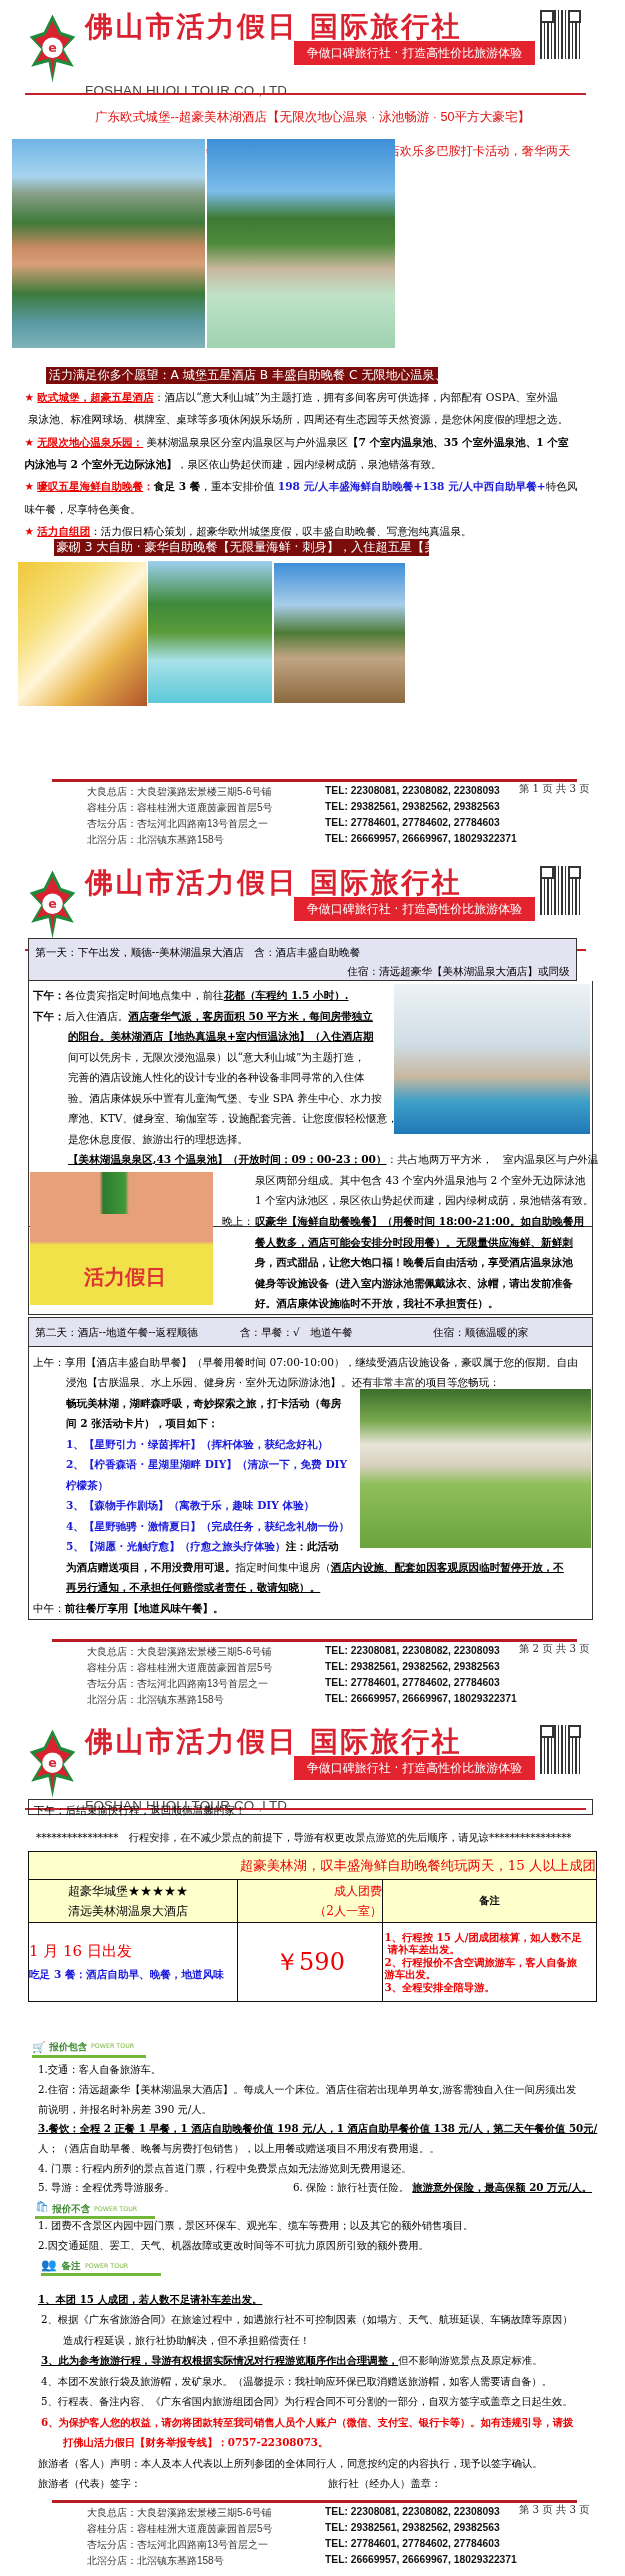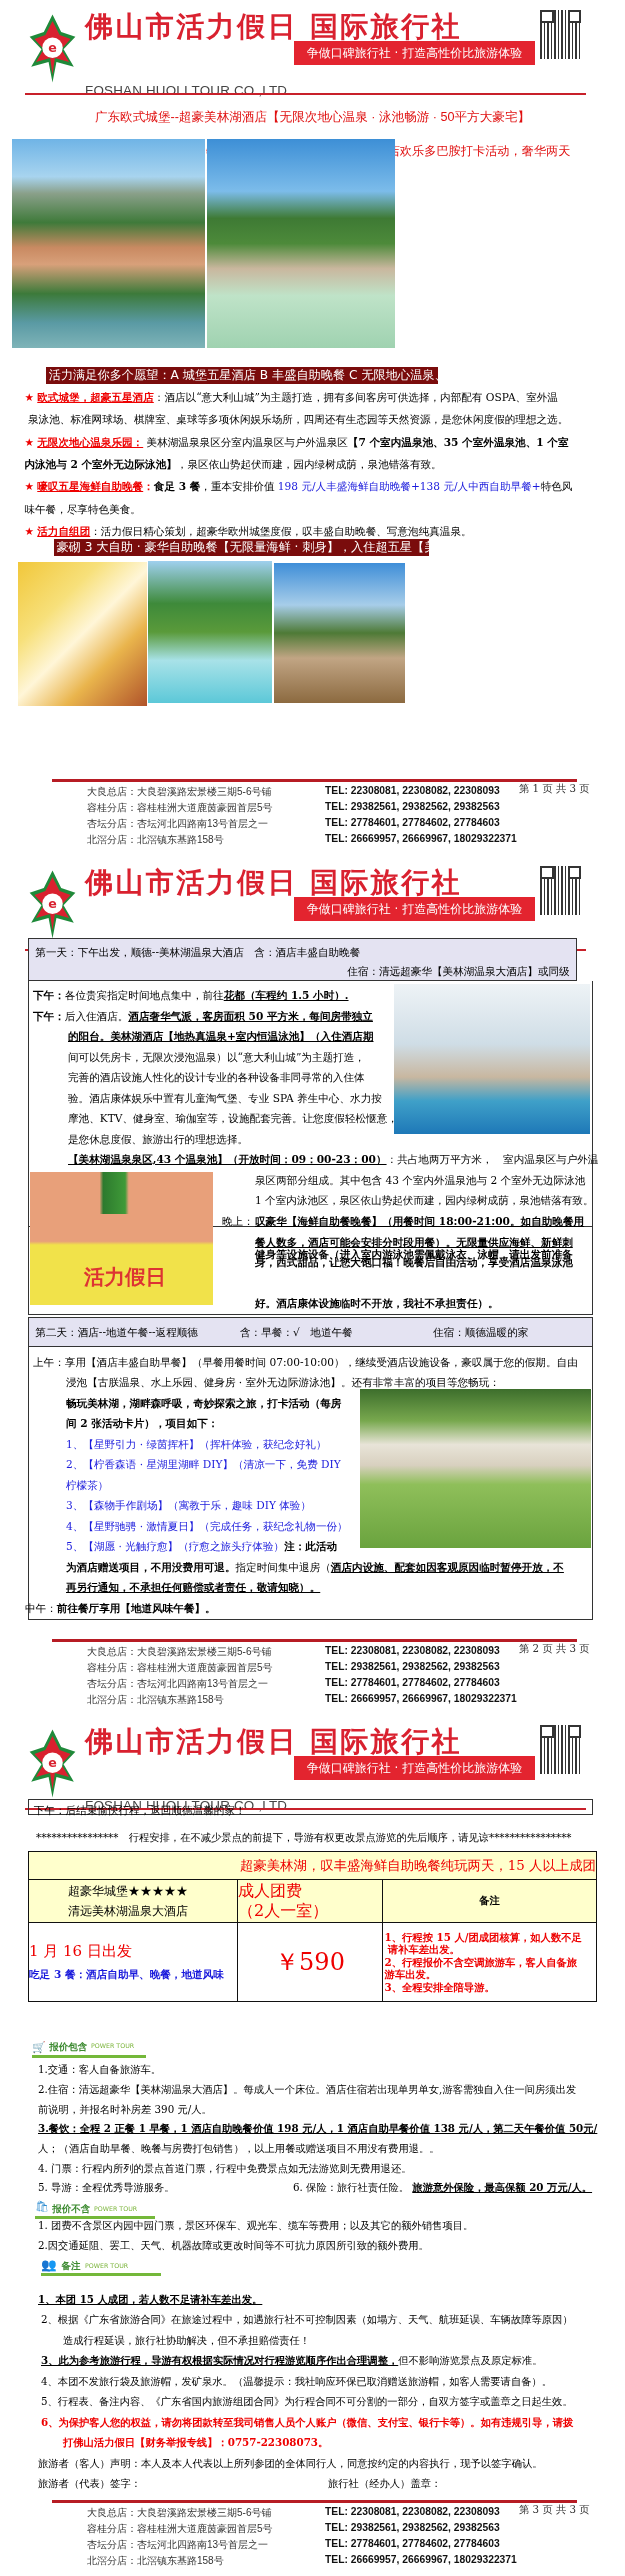--- a/index.html
+++ b/index.html
@@ -21,21 +21,21 @@
   .hdr-line { position: absolute; left: 25px; top: 93px; width: 561px; height: 2.4px; background: #c8202a; }
 
   
   .ftr { position: absolute; left: 0; width: 625px; height: 95px; }
   .ftr-line { position: absolute; left: 52px; top: 0; width: 525px; height: 3.2px; background: #b71c24; }
   .pageno { position: absolute; left: 519px; top: 3.2px; font-size: 10.3px; color: #333; font-family: "DejaVu Serif", serif; white-space: nowrap; }
   .ftr-row { position: absolute; left: 87px; font-size: 10px; color: #333; white-space: nowrap; font-family: "Liberation Sans", sans-serif; }
   .ftr-tel { position: absolute; left: 325px; font-size: 10.3px; font-weight: bold; color: #111; white-space: nowrap; font-family: "Liberation Sans", sans-serif; }
 
   .red { color: #e00; }
-  .blue { color: #1a1adc; }
+  .blue { color: #1a1adc; font-weight: bold; }
   .u { text-decoration: underline; }
   .b { font-weight: bold; }
 
   .title-line { position: absolute; left: 0; width: 625px; text-align: center; font-size: 12.6px; color: #e01010; white-space: nowrap; font-family: "Liberation Sans", sans-serif; }
   .photo { position: absolute; overflow: hidden; }
 
   .banner { position: absolute; background: #7a0c0c; color: #fff; font-size: 12.2px; white-space: nowrap; line-height: 17.3px; padding-left: 2.4px; margin-left: 36px; }
   .para { position: absolute; font-size: 11px; line-height: 22px; white-space: nowrap; }
   .star { color: #e00; }
 
@@ -149,21 +149,21 @@
 <div class="t serif" style="left:255px; top:1192px">1 个室内泳池区，泉区依山势起伏而建，园内绿树成荫，泉池错落有致。</div>
 
 <div class="box" style="left:28px; top:1214px; width:565px; height:101px; border-top:none"></div>
 <div class="photo" style="left:30px; top:1214px; width:183px; height:91px; background:linear-gradient(180deg,#e8a07a 0%,#e8a07a 30%,#f1e24a 34%,#f1e24a 100%);">
   <div style="position:absolute; left:54px; top:49px; font-size:20.5px; color:#d33; font-weight:bold; white-space:nowrap">活力假日</div>
 </div>
 <div class="t serif" style="left:222px; top:1213px">晚上：</div>
 <div class="t serif b u" style="left:255px; top:1213px">叹豪华【海鲜自助餐晚餐】（用餐时间 18:00-21:00。如自助晚餐用</div>
 <div class="t serif b u" style="left:255px; top:1234px">餐人数多，酒店可能会安排分时段用餐）。无限量供应海鲜、新鲜刺</div>
 <div class="t serif b" style="left:255px; top:1254px">身，西式甜品，让您大饱口福！晚餐后自由活动，享受酒店温泉泳池</div>
-<div class="t serif b" style="left:255px; top:1246px">健身等设施设备（进入室内游泳池需佩戴泳衣、泳帽，请出发前准备</div>
+<div class="t serif b" style="left:255px; top:1275px">健身等设施设备（进入室内游泳池需佩戴泳衣、泳帽，请出发前准备</div>
 <div class="t serif b" style="left:255px; top:1295px">好。酒店康体设施临时不开放，我社不承担责任）。</div>
 
 <div class="dayhdr" style="left:28px; top:1317px; width:565px; height:30px">
   <div class="t serif" style="left:6.3px; top:6.3px">第二天：酒店--地道午餐--返程顺德</div>
   <div class="t serif" style="left:211px; top:6.3px">含：早餐：√　地道午餐</div>
   <div class="t serif" style="left:404px; top:6.3px">住宿：顺德温暖的家</div>
 </div>
 <div class="box" style="left:28px; top:1346px; width:565px; height:274px; border-top:none"></div>
 
 <div class="t serif" style="left:33px; top:1354px"><span>上午：</span><span>享用【酒店丰盛自助早餐】（早餐用餐时间 07:00-10:00），继续受酒店设施设备，豪叹属于您的假期。自由</span></div>
@@ -172,21 +172,21 @@
 <div class="t serif b" style="left:66px; top:1415px">间 2 张活动卡片），项目如下：</div>
 <div class="t serif blue" style="left:66px; top:1436px">1、【星野引力 · 绿茵挥杆】（挥杆体验，获纪念好礼）</div>
 <div class="t serif blue" style="left:66px; top:1456px">2、【柠香森语 · 星湖里湖畔 DIY】（清凉一下，免费 DIY</div>
 <div class="t serif blue" style="left:66px; top:1477px">柠檬茶）</div>
 <div class="t serif blue" style="left:66px; top:1497px">3、【森物手作剧场】（寓教于乐，趣味 DIY 体验）</div>
 <div class="t serif blue" style="left:66px; top:1518px">4、【星野驰骋 · 激情夏日】（完成任务，获纪念礼物一份）</div>
 <div class="t serif" style="left:66px; top:1538px"><span class="blue">5、【湖愿 · 光触疗愈】（疗愈之旅头疗体验）</span><span class="b">注：此活动</span></div>
 <div class="photo" style="left:360px; top:1389px; width:231px; height:159px; background:linear-gradient(180deg,#3d6e2c 0%,#78a84e 20%,#e8e4d8 35%,#d8d0bf 48%,#8fbf5a 60%,#6aa33e 100%);"></div>
 <div class="t serif" style="left:66px; top:1559px"><span class="b">为酒店赠送项目，不用没费用可退。</span><span>指定时间集中退房（</span><span class="b u">酒店内设施、配套如因客观原因临时暂停开放，不</span></div>
 <div class="t serif b u" style="left:66px; top:1579px">再另行通知，不承担任何赔偿或者责任，敬请知晓）。</div>
-<div class="t serif" style="left:25px; top:1600px"><span>中午：</span><span class="b">前往餐厅享用【地道风味午餐】。</span></div>
+<div class="t serif" style="left:33px; top:1600px"><span>中午：</span><span class="b">前往餐厅享用【地道风味午餐】。</span></div>
 
 <div class="ftr" style="top:1639px">
   <div class="ftr-line"></div>
   <div class="pageno">第 2 页 共 3 页</div>
   <div class="ftr-row" style="top:6.3px"><span>大良总店：</span><span>大良碧溪路宏景楼三期5-6号铺</span></div>
   <div class="ftr-tel" style="top:6.3px">TEL:  22308081, 22308082, 22308093</div>
   <div class="ftr-row" style="top:22px"><span>容桂分店：</span><span>容桂桂洲大道鹿茵豪园首层5号</span></div>
   <div class="ftr-tel" style="top:22px">TEL:  29382561, 29382562, 29382563</div>
   <div class="ftr-row" style="top:38px"><span>杏坛分店：</span><span>杏坛河北四路南13号首层之一</span></div>
   <div class="ftr-tel" style="top:38px">TEL:  27784601, 27784602, 27784603</div>
@@ -216,21 +216,21 @@
 <table class="price serif" style="left:28px; top:1851px; width:569px; height:126px">
   <tbody>
       <tr style="height:28px">
         <td colspan="3" style="text-align:right; color:#e00; font-size:13.4px">超豪美林湖，叹丰盛海鲜自助晚餐纯玩两天，15 人以上成团</td>
       </tr>
   <tr style="height:43px">
     <td style="width:209px; padding-left:39px; font-size:12px; line-height:20.5px">
       <div>超豪华城堡★★★★★</div>
       <div>清远美林湖温泉大酒店</div>
     </td>
-    <td style="width:145px; text-align:left; color:#e00; font-size:16px; line-height:20.5px">
+    <td style="width:145px; text-align:right; color:#e00; font-size:12px; line-height:20.5px">
       <div>成人团费</div>
       <div>（2人一室）</div>
     </td>
     <td style="text-align:center; font-size:10.3px; font-weight:bold">备注</td>
   </tr>
   <tr style="height:79px; background:#fff">
     <td style="text-align:left">
       <div style="color:#e00; font-size:15px; margin-bottom:6.3px">1 月 16 日出发</div>
       <div style="color:#1a1adc; font-size:10.6px; font-weight:bold">吃足 3 餐：酒店自助早、晚餐，地道风味</div>
     </td>

